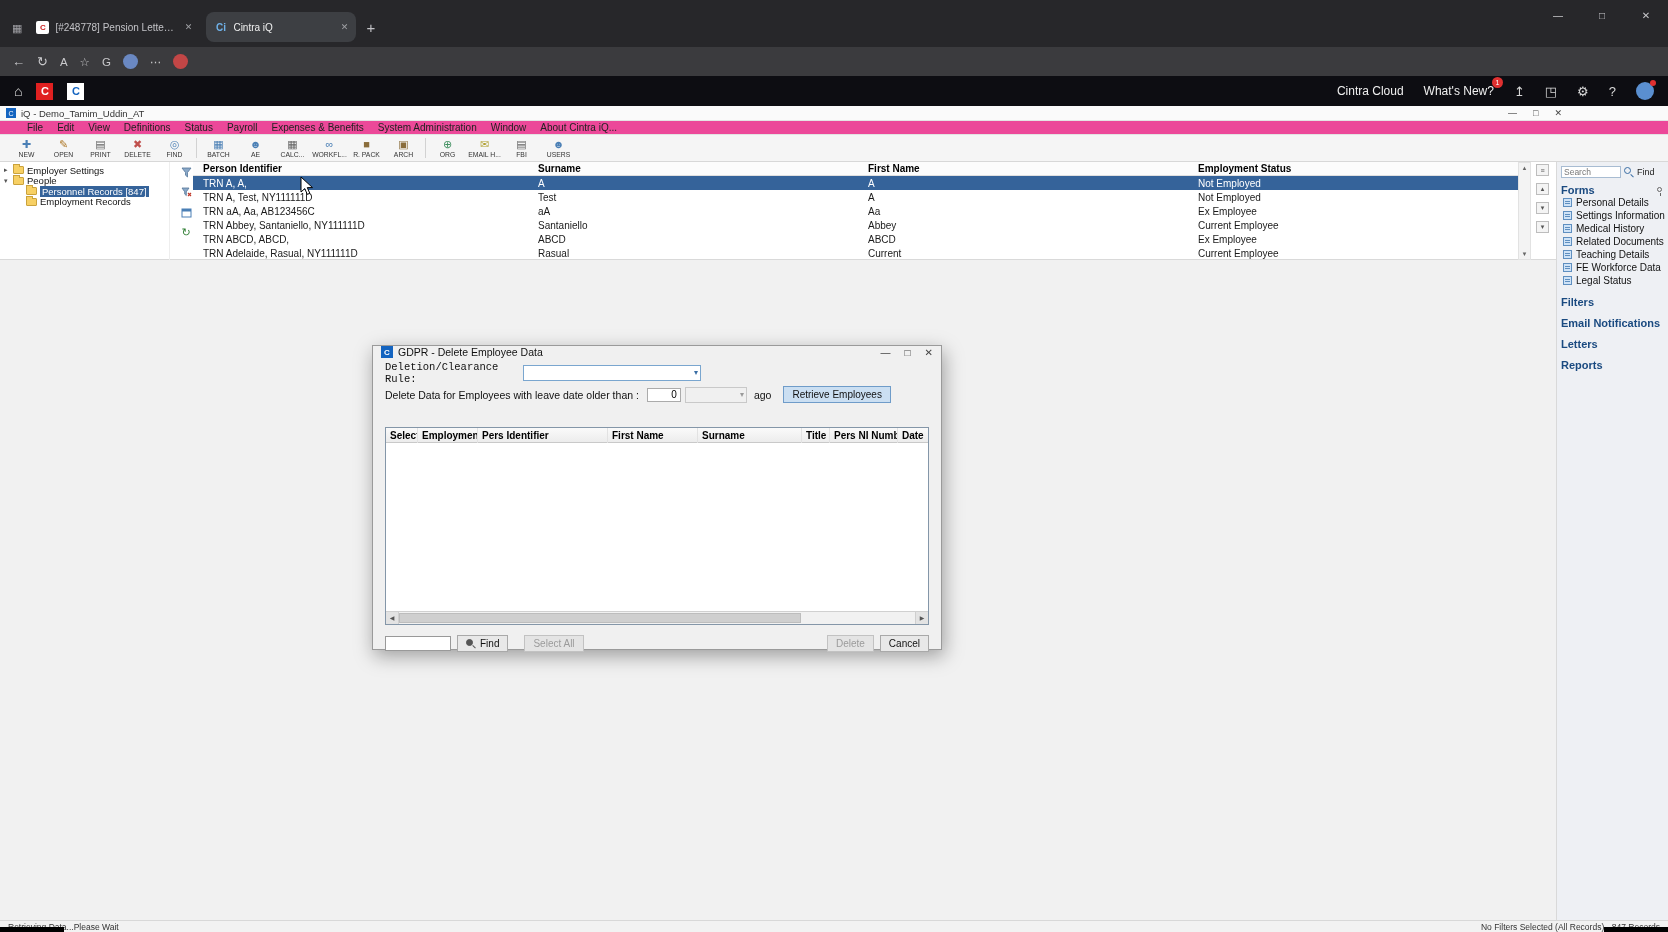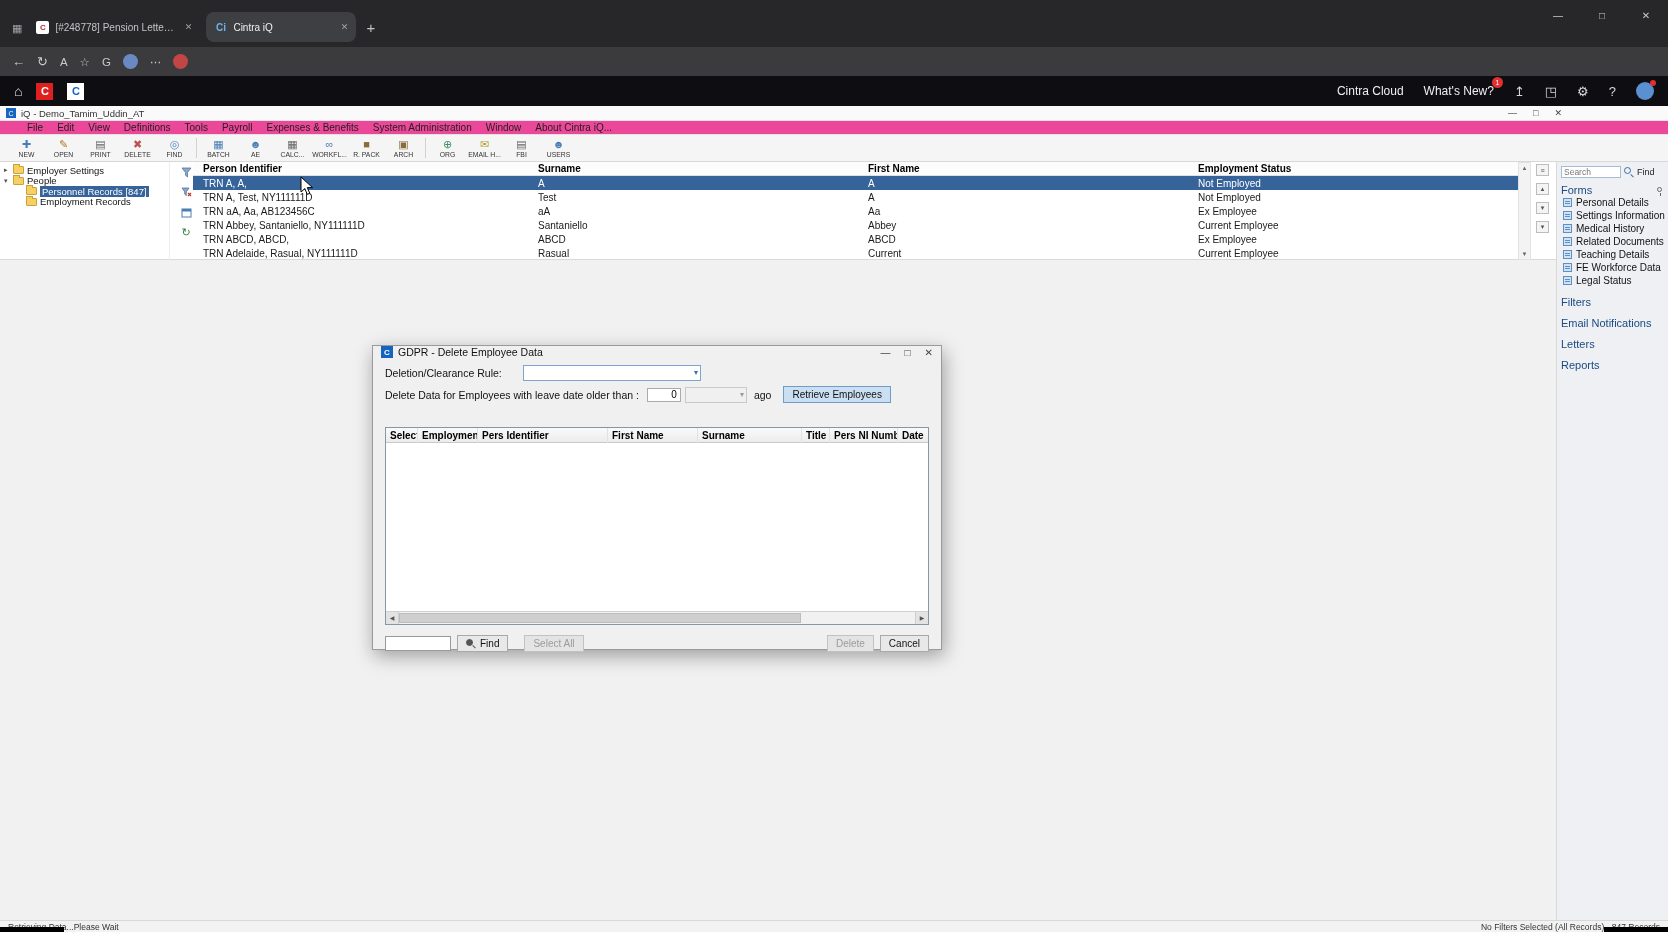--- a/index.html
+++ b/index.html
@@ -89,39 +89,39 @@
 
   
   .sidebar { position:absolute; right:0; top:0; bottom:0; width:112px; background:#eef0f4; border-left:1px solid #d9d9d9; }
   .sb-search { display:flex; align-items:center; gap:3px; padding:3px 2px 0 4px; height:17px; }
   .sb-input { width:60px; height:12px; border:1px solid #a8bcd2; background:#fff; font-size:8.5px; padding:0 2px; font-family:inherit; }
   .sb-input::placeholder { color:#777; }
   .mag { position:relative; width:10px; height:10px; display:inline-block; flex:0 0 auto; }
   .mag:before { content:''; position:absolute; left:0; top:0; width:5px; height:5px; border:1.4px solid #3a6ea5; border-radius:50%; }
   .mag:after { content:''; position:absolute; left:6.6px; top:6.6px; width:4px; height:1.4px; background:#3a6ea5; transform:rotate(45deg); transform-origin:0 0; }
   .sb-find { font-size:9px; color:#222; }
-  .sb-h { margin-top:8px; padding:0 4px; height:13px; font-size:11px; font-weight:normal; color:#1a4a80; display:flex; align-items:center; justify-content:space-between;text-align:center; }
+  .sb-h { margin-top:8px; padding:0 4px; height:13px; font-size:11px; font-weight:bold; color:#1a4a80; display:flex; align-items:center; justify-content:space-between;text-align:center; }
   .sb-h.first { margin-top:4px; }
   .pin { width:5px; height:5px; border:1px solid #666; border-radius:50%; position:relative; margin-right:2px; }
   .pin:after { content:''; position:absolute; top:5px; left:2px; width:1px; height:3px; background:#666; }
   .sb-item { height:13px; display:flex; align-items:center; gap:4px; padding-left:6px; font-size:10px; color:#111; white-space:nowrap; }
   .f-ico { flex:0 0 auto; width:9px; height:9px; background:#cfe3f7; border:1px solid #5f8fc0;
            background-image:linear-gradient(#5f8fc0,#5f8fc0),linear-gradient(#5f8fc0,#5f8fc0);
            background-size:5px 1px; background-position:1px 2px,1px 4px; background-repeat:no-repeat; }
 
   
   .dialog { position:absolute; left:372px; top:345px; width:570px; height:305px; background:#f0f0f0; border:1px solid #9a9a9a; box-shadow:2px 6px 18px rgba(0,0,0,.35); z-index:40; display:flex; flex-direction:column; }
   .dlg-title { height:18px; display:flex; align-items:center; gap:5px; padding:0 8px; }
   .dlg-ico { width:12px; height:12px; background:#1464c0; color:#fff; font-size:8px; font-weight:bold; display:flex; align-items:center; justify-content:center; }
   .dlg-title-text { font-size:10.5px; color:#111; }
   .dlg-ctrls { margin-left:auto; display:flex; gap:14px; color:#444; font-size:10px; }
   .dlg-body { flex:1; padding:6px 12px 10px 12px; display:flex; flex-direction:column; }
   .dlg-row { display:flex; align-items:center; height:17px; font-size:10.5px; color:#111; }
   .dlg-row + .dlg-row { margin-top:5px; }
-  .dlg-label1 { flex:0 0 138px; }
+  .dlg-label1 { flex:0 0 138px;font-family:Liberation Mono, monospace; }
   .combo { position:relative; height:16px; background:#fff; border:1px solid #7aa6cf; }
   .combo .arr { position:absolute; right:2px; top:2px; font-size:8px; color:#3a6ea5; }
   .combo.rule { width:178px; }
   .combo.unit { width:62px; background:#f0f0f0; border-color:#c9c9c9; margin-left:4px; }
   .combo.unit .arr { color:#9a9a9a; }
   .num { width:34px; height:14px; border:1px solid #ababab; font-size:10px; text-align:right; padding-right:3px; margin-left:8px; font-family:inherit; }
   .ago { margin-left:7px; }
   .retrieve { margin-left:12px; height:17px; padding:0 8px; background:#cbdff2; border:1px solid #6f9cc9; font-size:10px; color:#111; font-family:inherit; }
   .dlg-table { margin-top:24px; border:1px solid #8496a8; background:#fff; height:198px; overflow:hidden; display:flex; flex-direction:column; }
   .dlg-thead { display:flex; height:15px; align-items:center; background:linear-gradient(#fafafa,#ececec); border-bottom:1px solid #c9c9c9; font-size:10px; font-weight:bold; color:#000; flex:0 0 auto; }
@@ -207,21 +207,21 @@
       <span>□</span>
       <span>✕</span>
     </span>
   </div>
 
   <div class="menubar" id="menubar">
       <span class="menu-item">File</span>
       <span class="menu-item">Edit</span>
       <span class="menu-item">View</span>
       <span class="menu-item">Definitions</span>
-      <span class="menu-item">Tools</span>
+      <span class="menu-item">Status</span>
       <span class="menu-item">Payroll</span>
       <span class="menu-item">Expenses &amp; Benefits</span>
       <span class="menu-item">System Administration</span>
       <span class="menu-item">Window</span>
       <span class="menu-item">About Cintra iQ...</span>
     </div>
 
   <div class="toolbar" id="toolbar">
       <div class="tb-btn">
         <span class="tb-ic" style="color: rgb(74, 127, 181);">✚</span>

